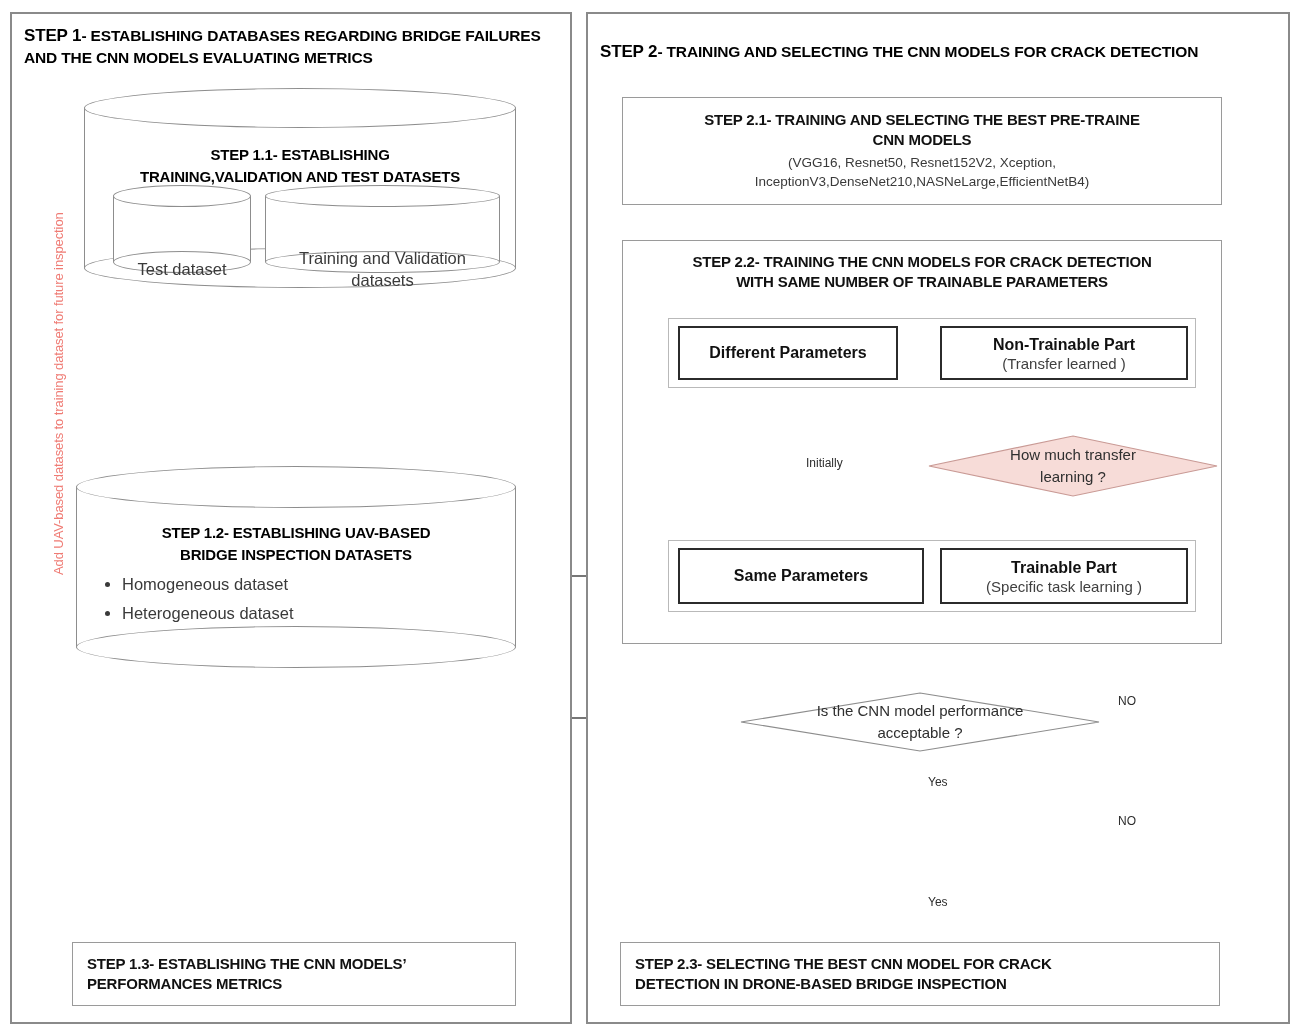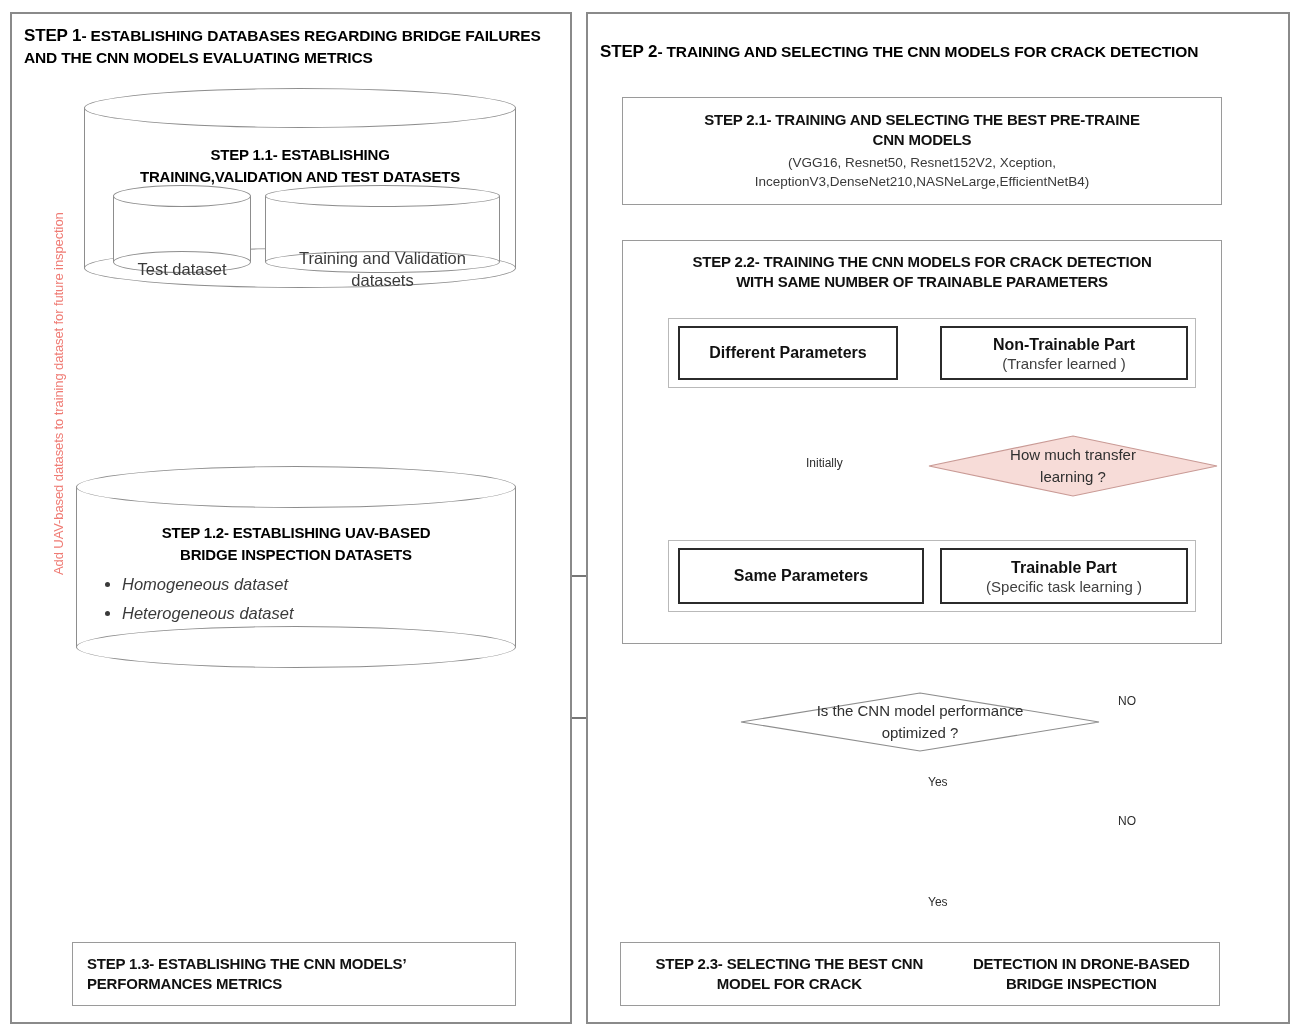--- a/index.html
+++ b/index.html
@@ -38,21 +38,21 @@
 
   
   #wires{position:absolute;left:0;top:0;width:1300px;height:1036px;pointer-events:none;}
 
   
   .elab{position:absolute;font-size:12px;color:#2d2d2d;white-space:nowrap;}
 
   .vert-red{position:absolute;color:#ef7b74;font-size:13px;white-space:nowrap;
             transform-origin:0 0;transform:rotate(-90deg);letter-spacing:-0.1px;}
 
-  .bullets{position:absolute;font-size:16.5px;color:#3a3a3a;line-height:1.75;font-style:italic;}
+  .bullets{position:absolute;font-size:16.5px;color:#3a3a3a;line-height:1.75;}
   .bullets li{margin:0;}
   ul.bl{margin:0;padding-left:26px;list-style:disc;}
 </style>
 </head>
 <body>
 
 <div id="stage">
 
   <svg id="wires" viewBox="0 0 1300 1036">
     <defs>
@@ -201,26 +201,26 @@
       <div>learning ?</div>
     </div>
   </div>
 
   <div class="dia" style="left:740px;top:692px;width:360px;height:60px;">
     <svg width="360" height="60" viewBox="0 0 360 60">
       <polygon points="180,1 359,30 180,59 1,30" fill="#ffffff" stroke="#8d8d8d" stroke-width="1.1"></polygon>
     </svg>
     <div class="txt">
       <div>Is the CNN model performance</div>
-      <div>optimized ?</div>
-    </div>
-  </div>
-
-
-  <div class="box thin" style="left:620px;top:942px;width:600px;height:64px;flex-direction:row;align-items:center;justify-content:center;padding-left:14px;">
+      <div>acceptable ?</div>
+    </div>
+  </div>
+
+
+  <div class="box thin" style="left:620px;top:942px;width:600px;height:64px;flex-direction:column;align-items:flex-start;justify-content:center;padding-left:14px;">
     <div class="hdr">STEP 2.3- SELECTING THE BEST CNN MODEL FOR CRACK</div>
     <div class="hdr">DETECTION IN DRONE-BASED BRIDGE INSPECTION</div>
   </div>
 
   <div class="elab" style="left:806px;top:456px;">Initially</div>
   <div class="elab" style="left:928px;top:775px;">Yes</div>
   <div class="elab" style="left:928px;top:895px;">Yes</div>
   <div class="elab" style="left:1118px;top:694px;">NO</div>
   <div class="elab" style="left:1118px;top:814px;">NO</div>
 

